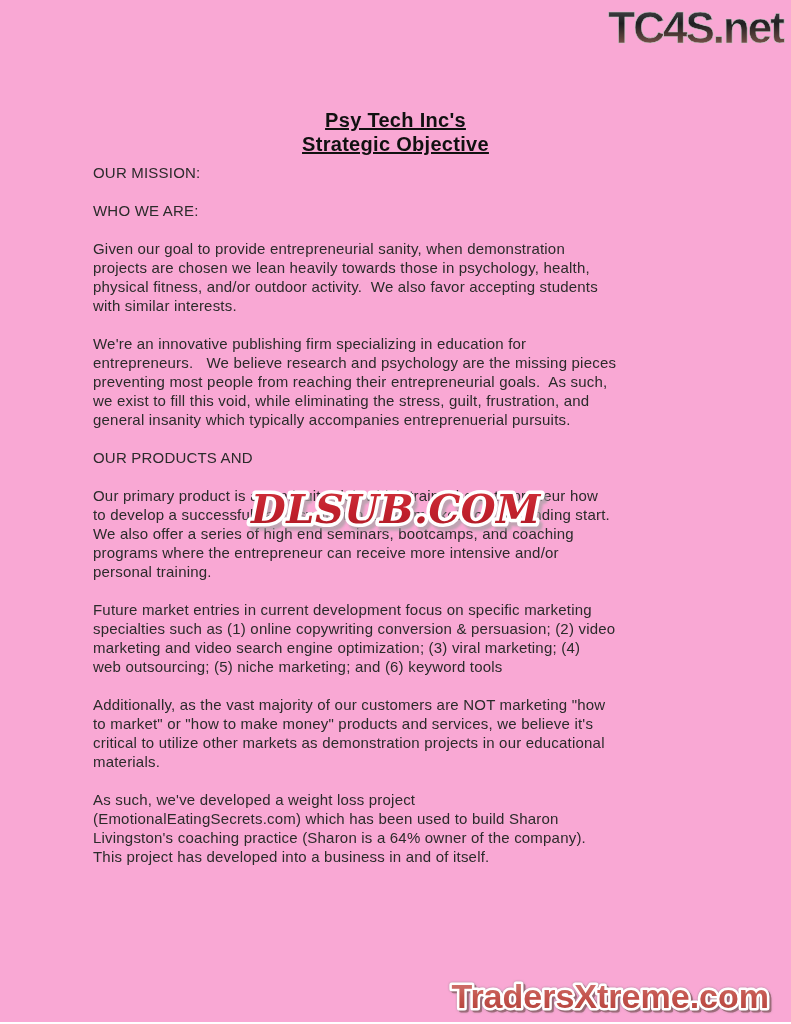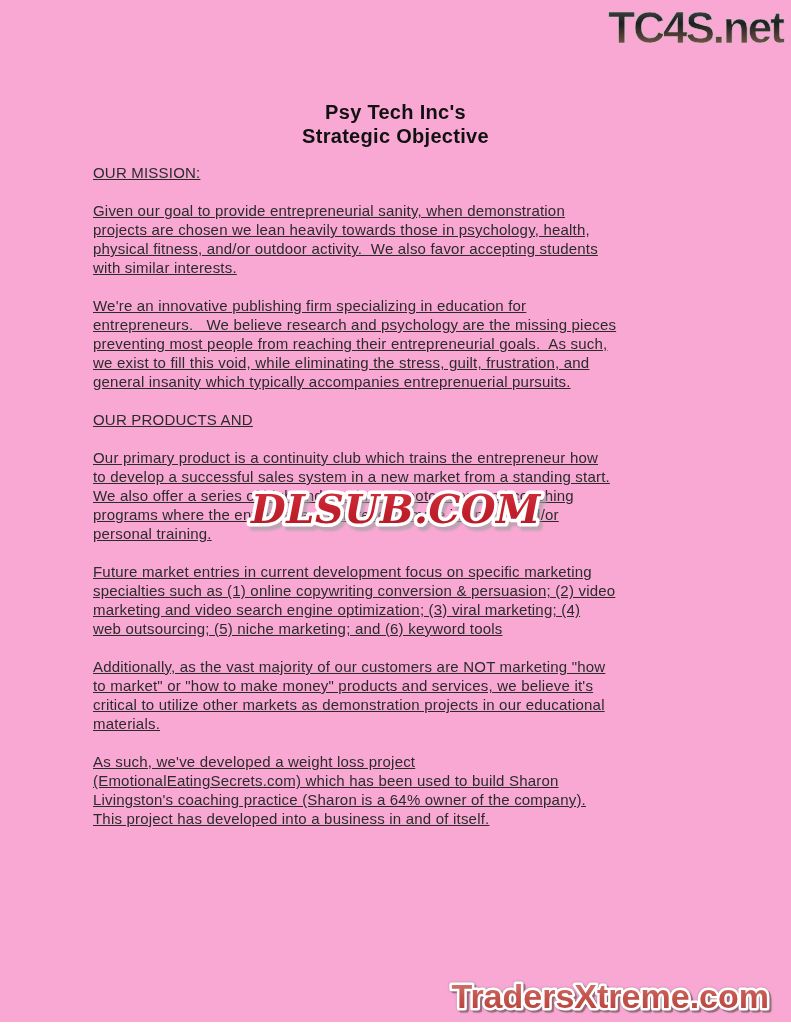--- a/index.html
+++ b/index.html
@@ -17,50 +17,50 @@
     position: absolute;
     top: 0px;
     right: 4px;
     width: 236px;
     height: 56px;
   }
 
   
   .doc-title {
     position: absolute;
-    top: 100px;
+    top: 108px;
     left: 0;
     width: 791px;
     text-align: center;
     font-size: 20px;
     font-weight: bold;
     line-height: 24px;
     letter-spacing: 0.3px;
     color: #111111;
     white-space: pre-line;
+    text-decoration: underline;
   }
 
   
   .doc-body {
     position: absolute;
     left: 93px;
     top: 163px;
     width: 660px;
     color: #2b2b2b;
     font-size: 15px;
     line-height: 19px;
     letter-spacing: 0.2px;
   }
   .doc-body p, .doc-body h2 {
     margin: 0 0 19px 0;
     padding: 0;
     font-size: 15px;
     font-weight: normal;
     white-space: pre;
-    text-decoration: underline;
   }
   .em-underline {
     font-style: italic;
     text-decoration: underline;
   }
 
   
   .dlsub-wrap {
     position: absolute;
     top: 478px;
@@ -104,20 +104,21 @@
       <text x="232" y="43" text-anchor="end" font-family="Liberation Sans, sans-serif" font-weight="bold" font-size="44" letter-spacing="-2" fill="url(#tc4s-grad)" stroke="#c9c9c9" stroke-width="0.6">TC4S.net</text>
     </svg>
   </div>
 
   <div class="doc-title">Psy Tech Inc's
 Strategic Objective</div>
 
   <div class="doc-body">
     <h2>OUR MISSION:</h2>
 
+    <h2>WHO WE ARE:</h2>
     <p>Given our goal to provide entrepreneurial sanity, when demonstration
 projects are chosen we lean heavily towards those in psychology, health,
 physical fitness, and/or outdoor activity.  We also favor accepting students
 with similar interests.</p>
 
     <p>We're an innovative publishing firm specializing in education for
 entrepreneurs.   We believe research and psychology are the missing pieces
 preventing most people from reaching their entrepreneurial goals.  As such,
 we exist to fill this void, while eliminating the stress, guilt, frustration, and
 general insanity which typically accompanies entreprenuerial pursuits.</p>

